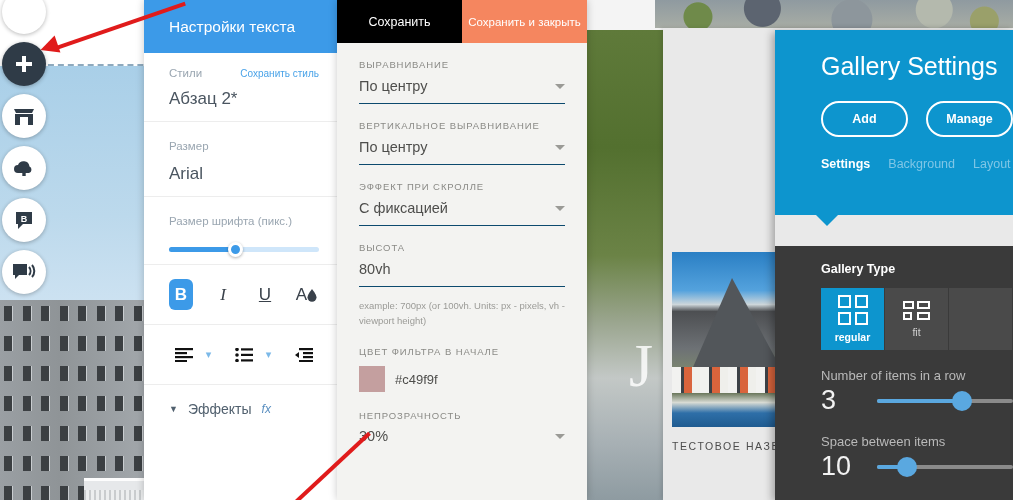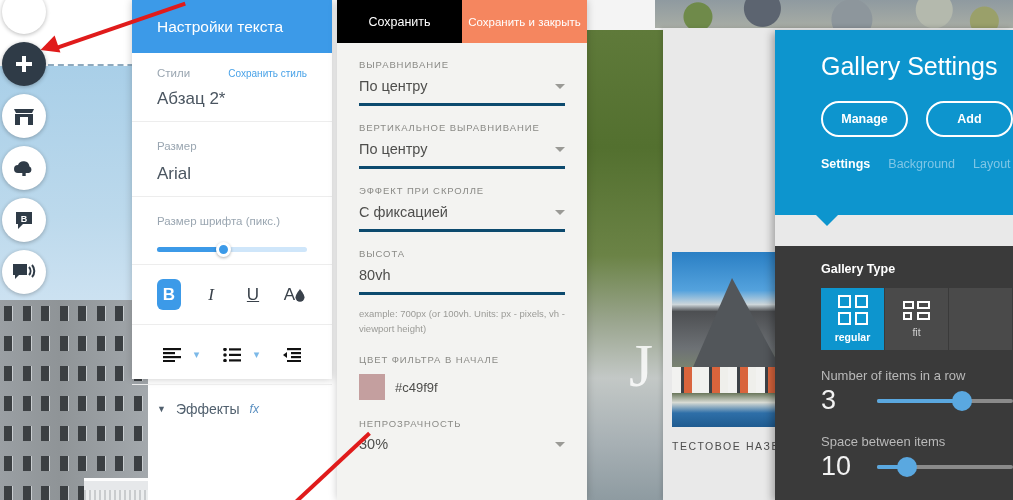--- a/index.html
+++ b/index.html
@@ -115,21 +115,21 @@
     position: relative; width: 44px; height: 44px; border-radius: 50%;
     background: #ffffff; margin: 8px 0 8px 2px;
     box-shadow: 0 1px 4px rgba(0,0,0,.28);
     display: flex; align-items: center; justify-content: center;
   }
   .rail-btn.dark { background: #2f3b47; }
   .rail-btn svg { display: block; }
 
   
   .text-panel {
-    position: absolute; left: 132px; top: 0; width: 200px; height: 379px;
+    position: absolute; left: 144px; top: 0; width: 200px; height: 500px;
     background: #ffffff;
     box-shadow: 0 0 8px rgba(0,0,0,.22);
     font-family: "Liberation Sans", sans-serif;
   }
   .tp-head {
     height: 53px; background: #3c9ae8; color: #fff;
     display: flex; align-items: center; padding-left: 25px;
     font-size: 15.5px;
   }
   .tp-sec { padding: 14px 25px 12px; border-bottom: 1px solid #ededed; }
@@ -180,21 +180,21 @@
     color: #fff; font-size: 12.5px;
   }
   .mid-tab.save { background: #000000; text-align: center; }
   .mid-tab.saveclose { background: #f5865f; font-size: 11.5px; }
   .field { padding: 16px 22px 0; }
   .field-label {
     font-size: 9.5px; letter-spacing: .9px; color: #8a8a86; text-transform: uppercase;
   }
   .field-ctl {
     display: flex; align-items: center; justify-content: space-between;
-    border-bottom: 3px solid #0c4a6e; padding: 8px 0 9px;
+    border-bottom: 1px solid #0c4a6e; padding: 8px 0 9px;
   }
   .field-val { font-size: 14.5px; color: #4e4e4c; }
   .arrow-dn {
     width: 0; height: 0; border-left: 5px solid transparent;
     border-right: 5px solid transparent; border-top: 5px solid #9a9a96;
   }
   .hint {
     padding: 12px 22px 0; font-size: 9.5px; line-height: 1.55; color: #9b9b97;
   }
   .dual { display: flex; padding: 18px 22px 0; gap: 18px; flex-direction: column; }
@@ -518,22 +518,22 @@
           <span class="arrow-dn"></span>
         </div>
       </div>
     </div>
   </div>
 
   <div class="gal-panel">
     <div class="gal-head">
       <div class="gal-title">Gallery Settings</div>
       <div class="gal-btns">
+        <div class="pill">Add</div>
         <div class="pill">Manage</div>
-        <div class="pill">Add</div>
       </div>
       <div class="gal-tabs">
         <span class="gal-tab active">Settings</span>
         <span class="gal-tab">Background</span>
         <span class="gal-tab">Layout</span>
       </div>
       <div class="notch"></div>
     </div>
 
     <div class="gal-body">

